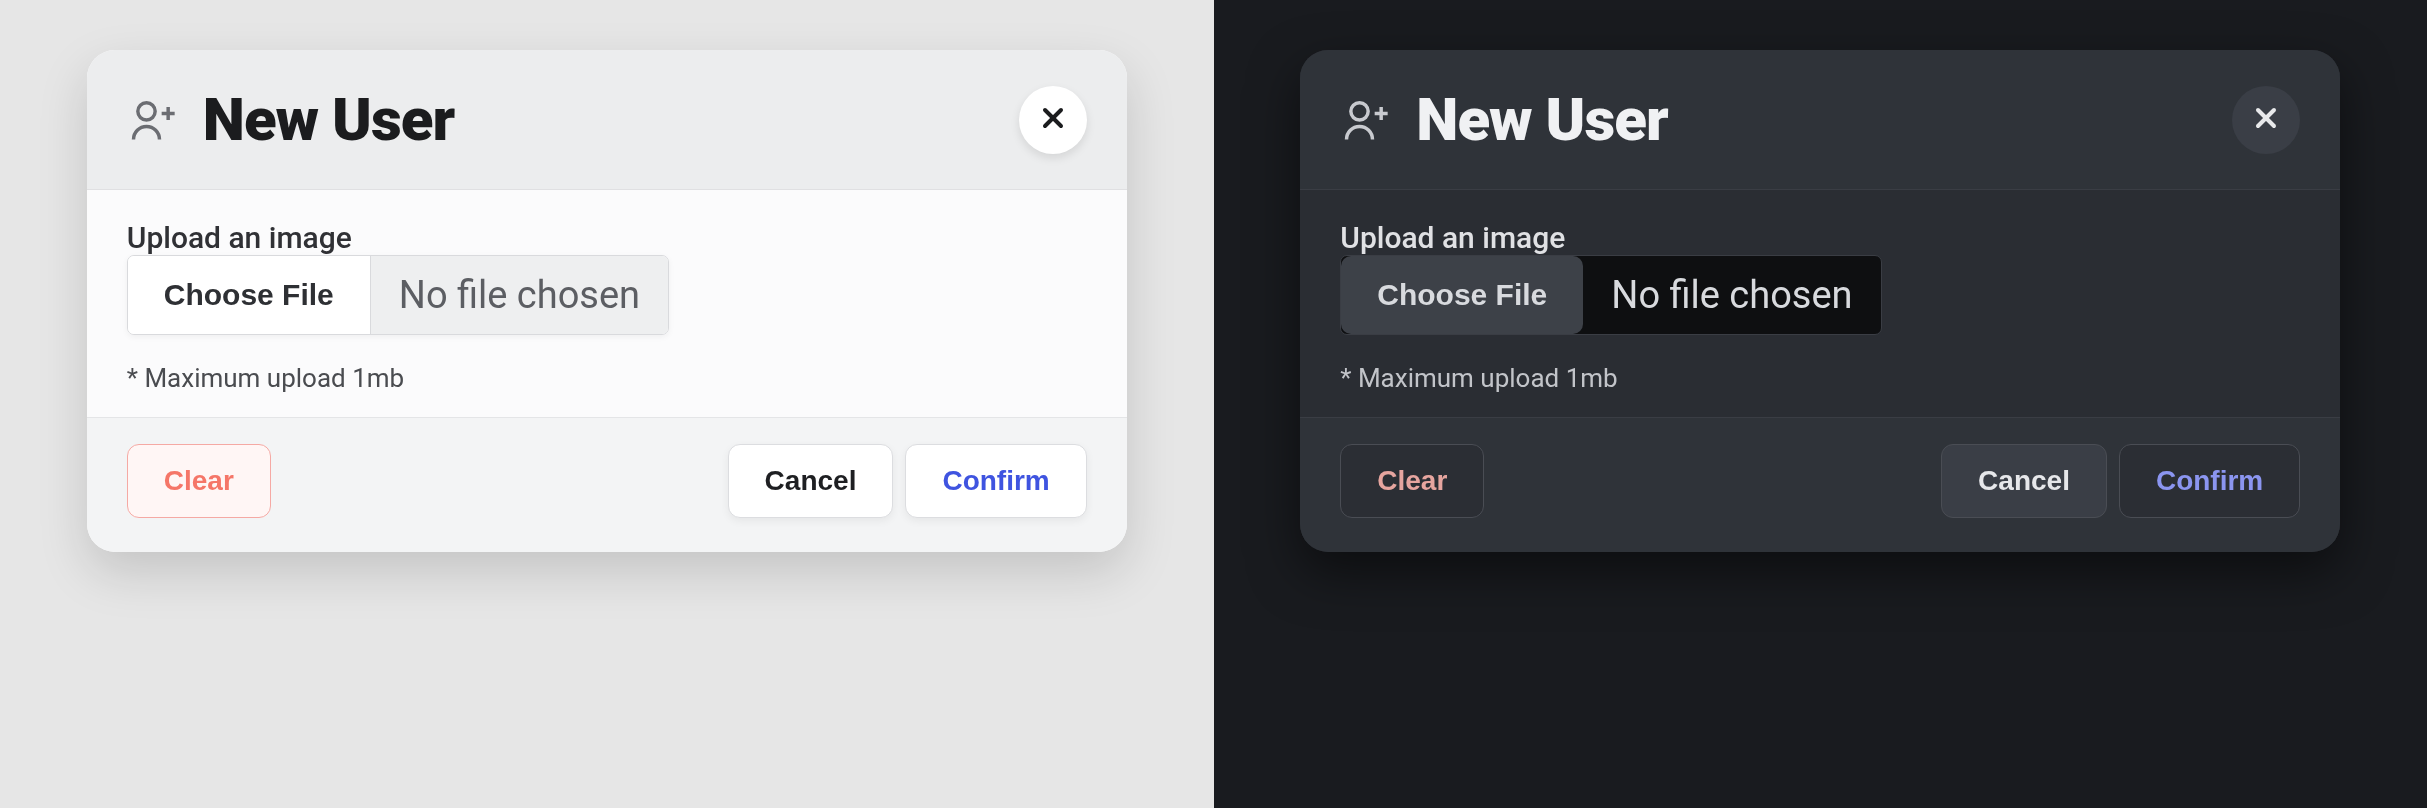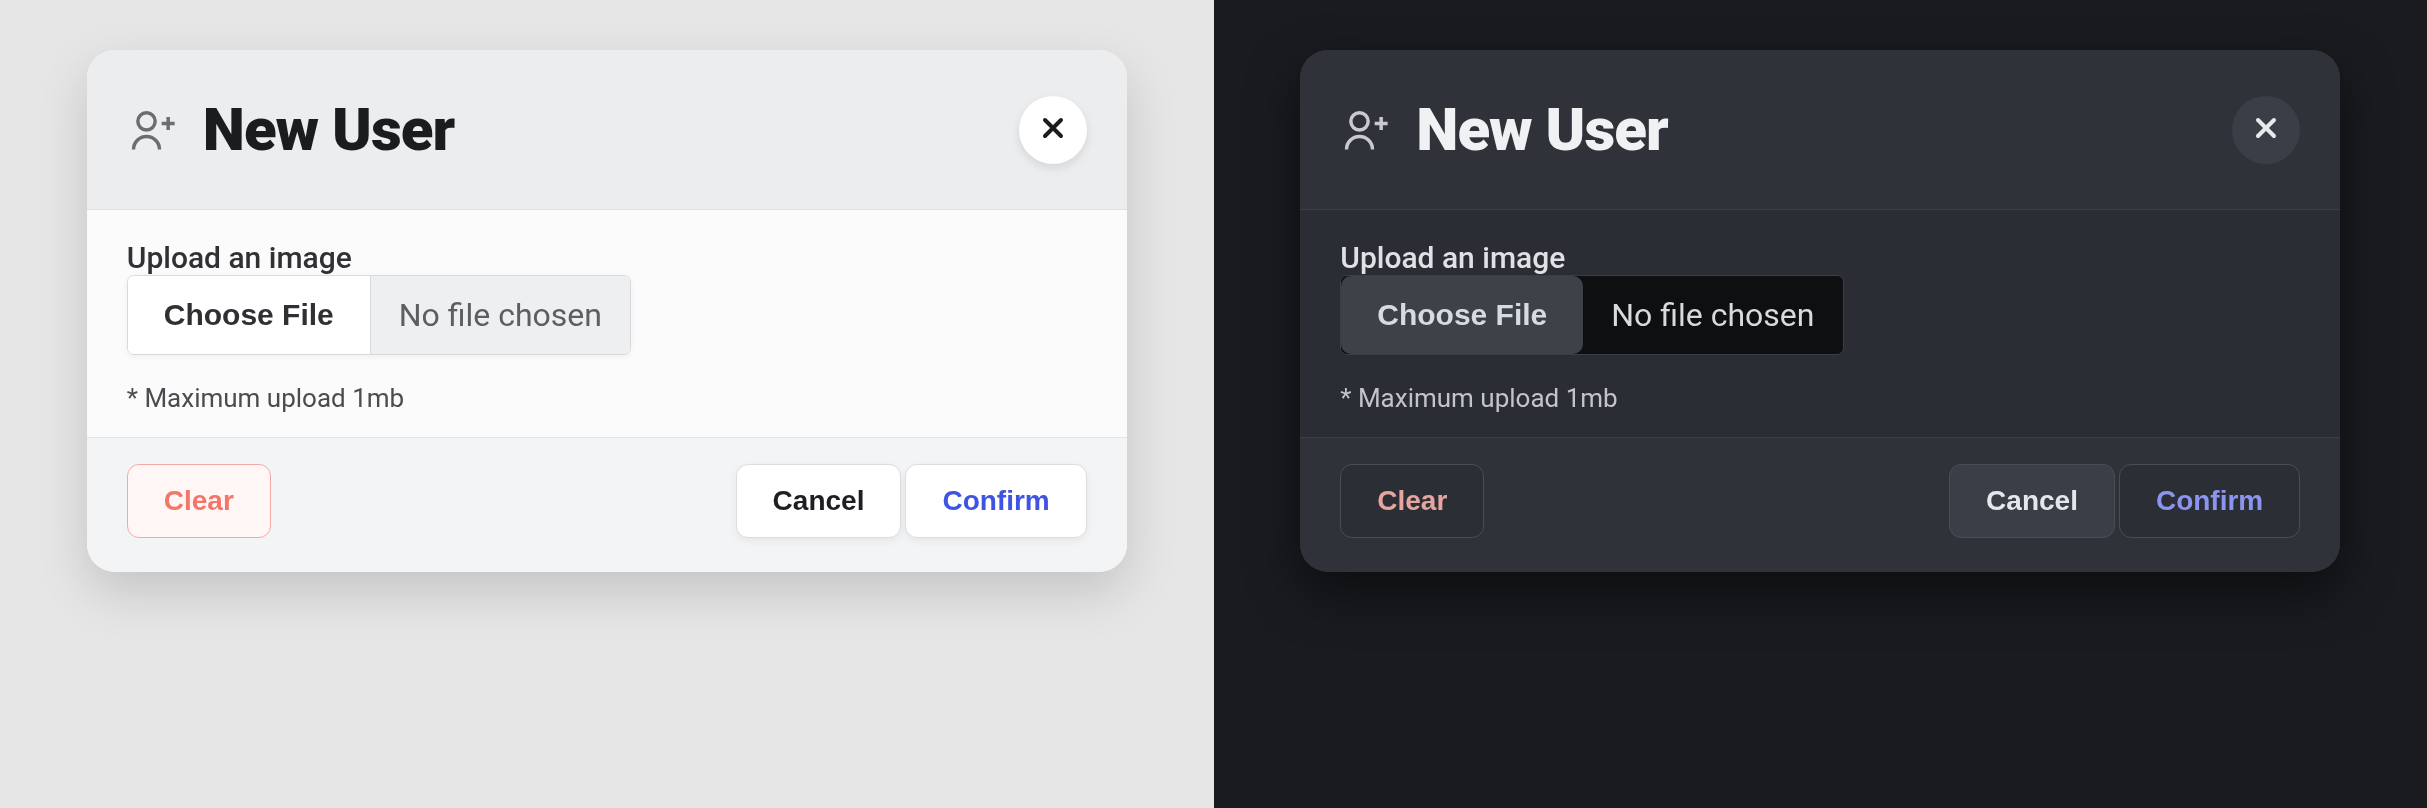--- a/index.html
+++ b/index.html
@@ -45,21 +45,21 @@
 
     .dark .dialog {
       background: #2a2d33;
       box-shadow: 0 20px 50px rgba(0,0,0,0.5);
     }
 
     
     .dialog-header {
       display: flex;
       align-items: center;
-      padding: 44px 40px;
+      padding: 34px 40px;
       gap: 24px;
       position: relative;
     }
 
     .light .dialog-header {
       background: #ecedee;
       border-bottom: 1px solid #e0e0e2;
     }
 
     .dark .dialog-header {
@@ -172,21 +172,21 @@
       background: #3d4148;
       color: #d8dade;
       border-radius: 10px;
     }
 
     .file-status {
       flex: 1;
       display: flex;
       align-items: center;
       padding: 0 28px;
-      font-size: 32px;
+      font-size: 38px;
     }
 
     .light .file-status {
       background: #eeeff0;
       color: #5c5e63;
     }
 
     .dark .file-status {
       background: transparent;
       color: #d8dade;
@@ -198,21 +198,21 @@
     }
 
     .light .helper-text { color: #4a4c50; }
     .dark  .helper-text { color: #c2c4c9; }
 
     
     .dialog-footer {
       display: flex;
       align-items: flex-end;
       padding: 26px 40px 34px 40px;
-      gap: 4px;
+      gap: 12px;
     }
 
     .light .dialog-footer {
       background: #f3f4f5;
       border-top: 1px solid #e4e5e7;
     }
 
     .dark .dialog-footer {
       background: #2f3339;
       border-top: 1px solid #3a3d44;

